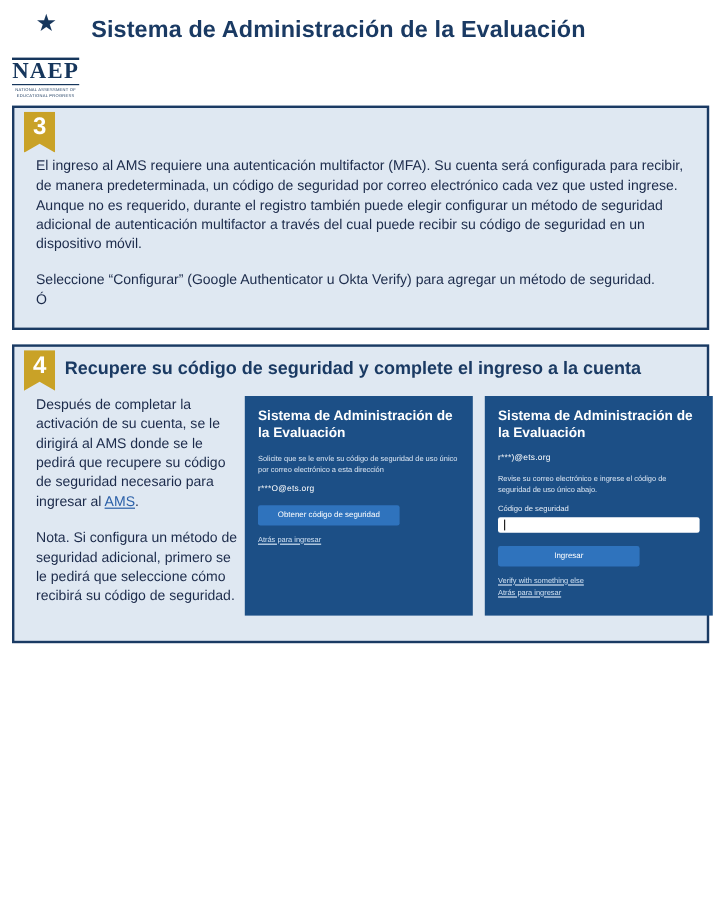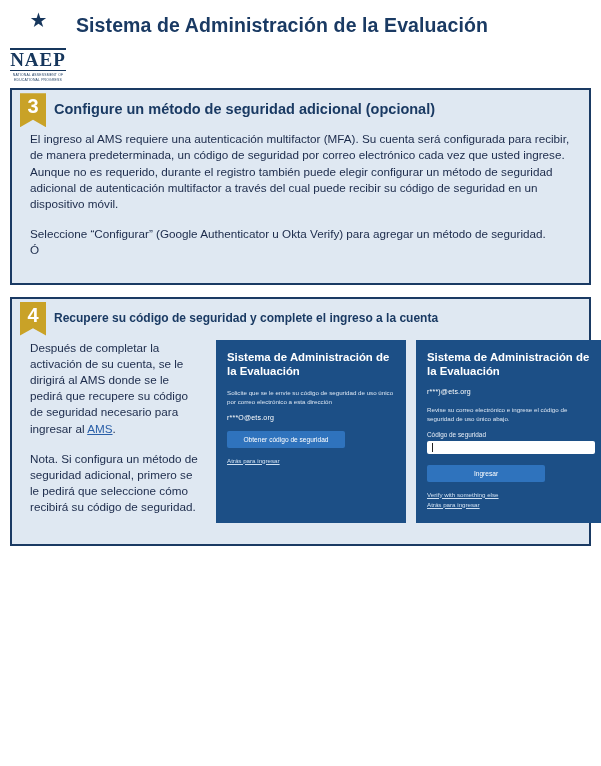--- a/index.html
+++ b/index.html
@@ -109,24 +109,24 @@
     line-height: 24px;
   }
   .panel-title {
     font-size: 14.5px;
     font-weight: bold;
     color: #1a3a63;
     padding: 6px 0 0 8px;
     line-height: 18px;
   }
   .panel-title.small {
-    font-size: 12px;
+    font-size: 15px;
   }
   .panel-body {
-    padding: 2px 16px 24px 18px;
+    padding: 2px 16px 14px 18px;
     font-size: 11.7px;
     line-height: 16.2px;
     color: #1b2a4a;
   }
   .panel-body p {
     margin: 0 0 14px 0;
   }
   .panel-body p:last-child {
     margin-bottom: 0;
   }
@@ -138,21 +138,21 @@
   .step4-content {
     display: flex;
     align-items: flex-start;
     padding: 2px 8px 12px 18px;
   }
   .step4-text {
     flex: 0 0 170px;
     width: 170px;
     font-size: 11.7px;
     line-height: 16.2px;
-    padding-right: 16px;
+    padding-right: 4px;
   }
   .step4-text p {
     margin: 0 0 14px 0;
   }
   .step4-text p:last-child { margin-bottom: 16px; }
   .link {
     color: #2a5fa8;
     text-decoration: underline;
   }
   .shots {
@@ -237,21 +237,20 @@
     <div class="title-main">Sistema de Administración de la Evaluación</div>
   </div>
 </div>
 
 <div class="panel">
   <div class="panel-head">
     <div class="step-badge">
       <div class="ribbon"></div>
       <div class="num">3</div>
     </div>
-    <div class="panel-title">Configure un método de seguridad adicional (opcional)</div>
   </div>
   <div class="panel-body">
     <p>El ingreso al AMS requiere una autenticación multifactor (MFA). Su cuenta será configurada para recibir, de manera predeterminada, un código de seguridad por correo electrónico cada vez que usted ingrese. Aunque no es requerido, durante el registro también puede elegir configurar un método de seguridad adicional de autenticación multifactor a través del cual puede recibir su código de seguridad en un dispositivo móvil.</p>
     <p class="tight">Seleccione “Configurar” (Google Authenticator u Okta Verify) para agregar un método de seguridad.</p>
     <p class="tight">Ó</p>
   </div>
 </div>
 
 <div class="panel">
   <div class="panel-head">

